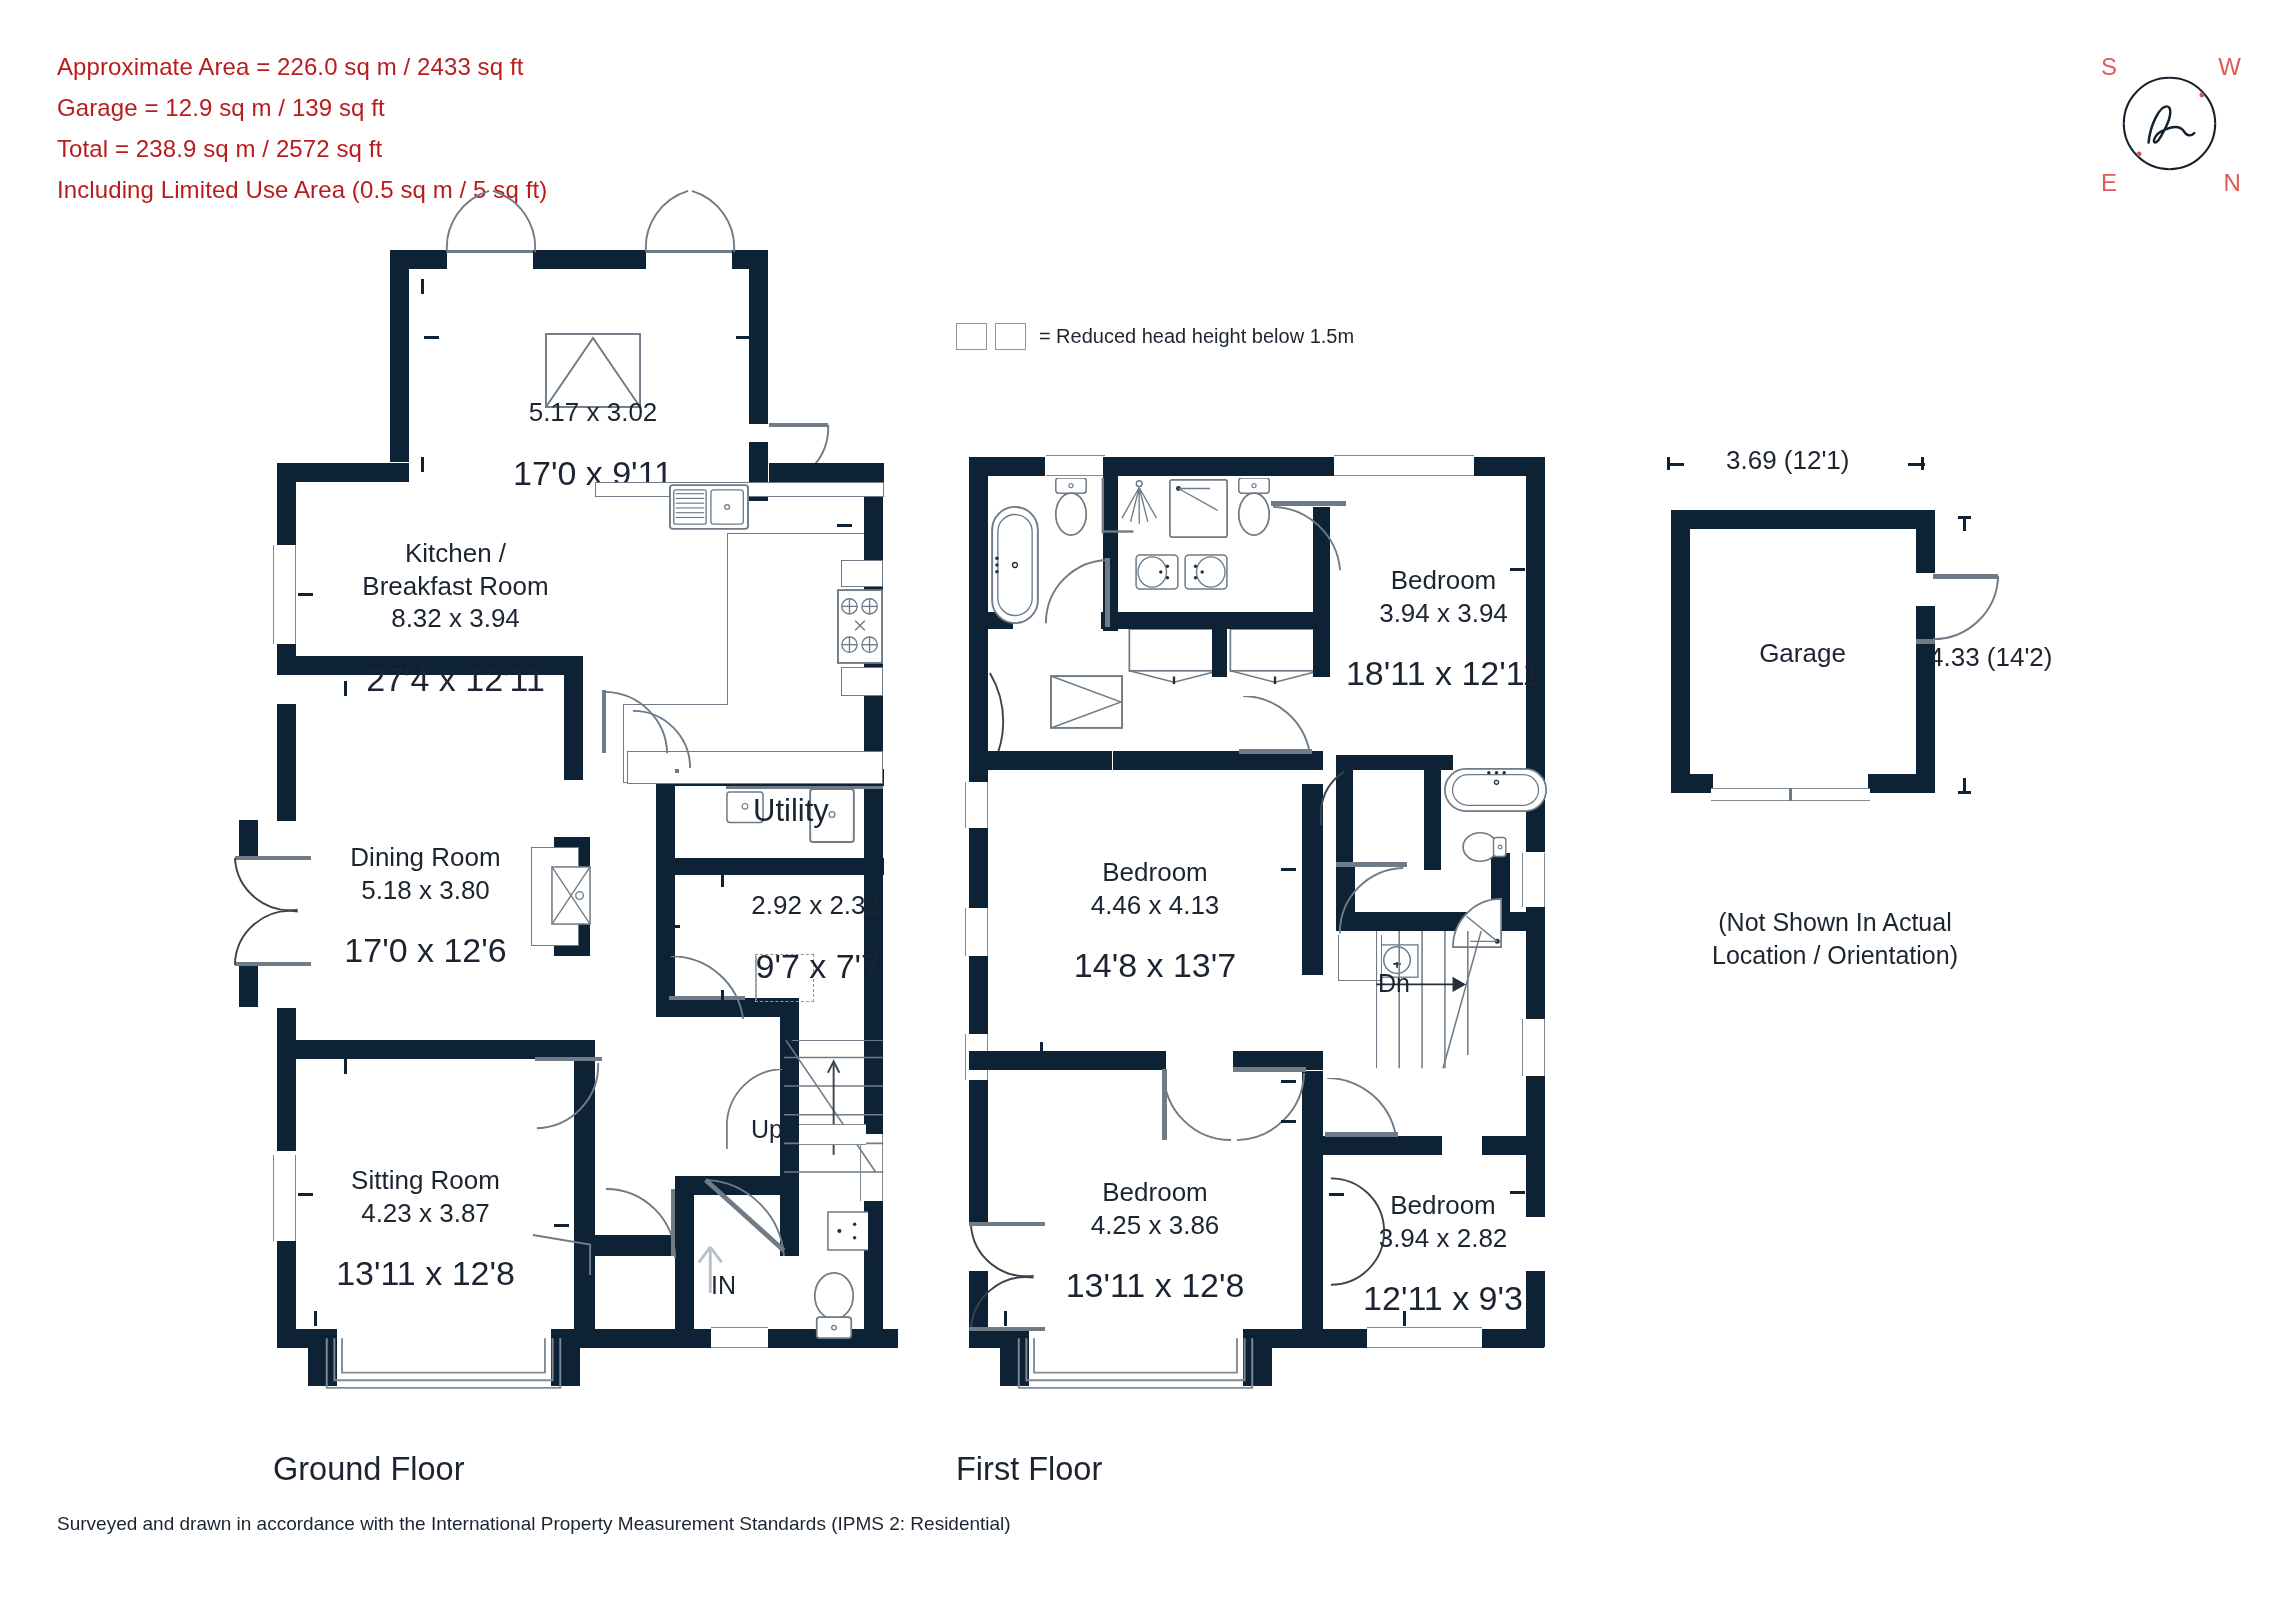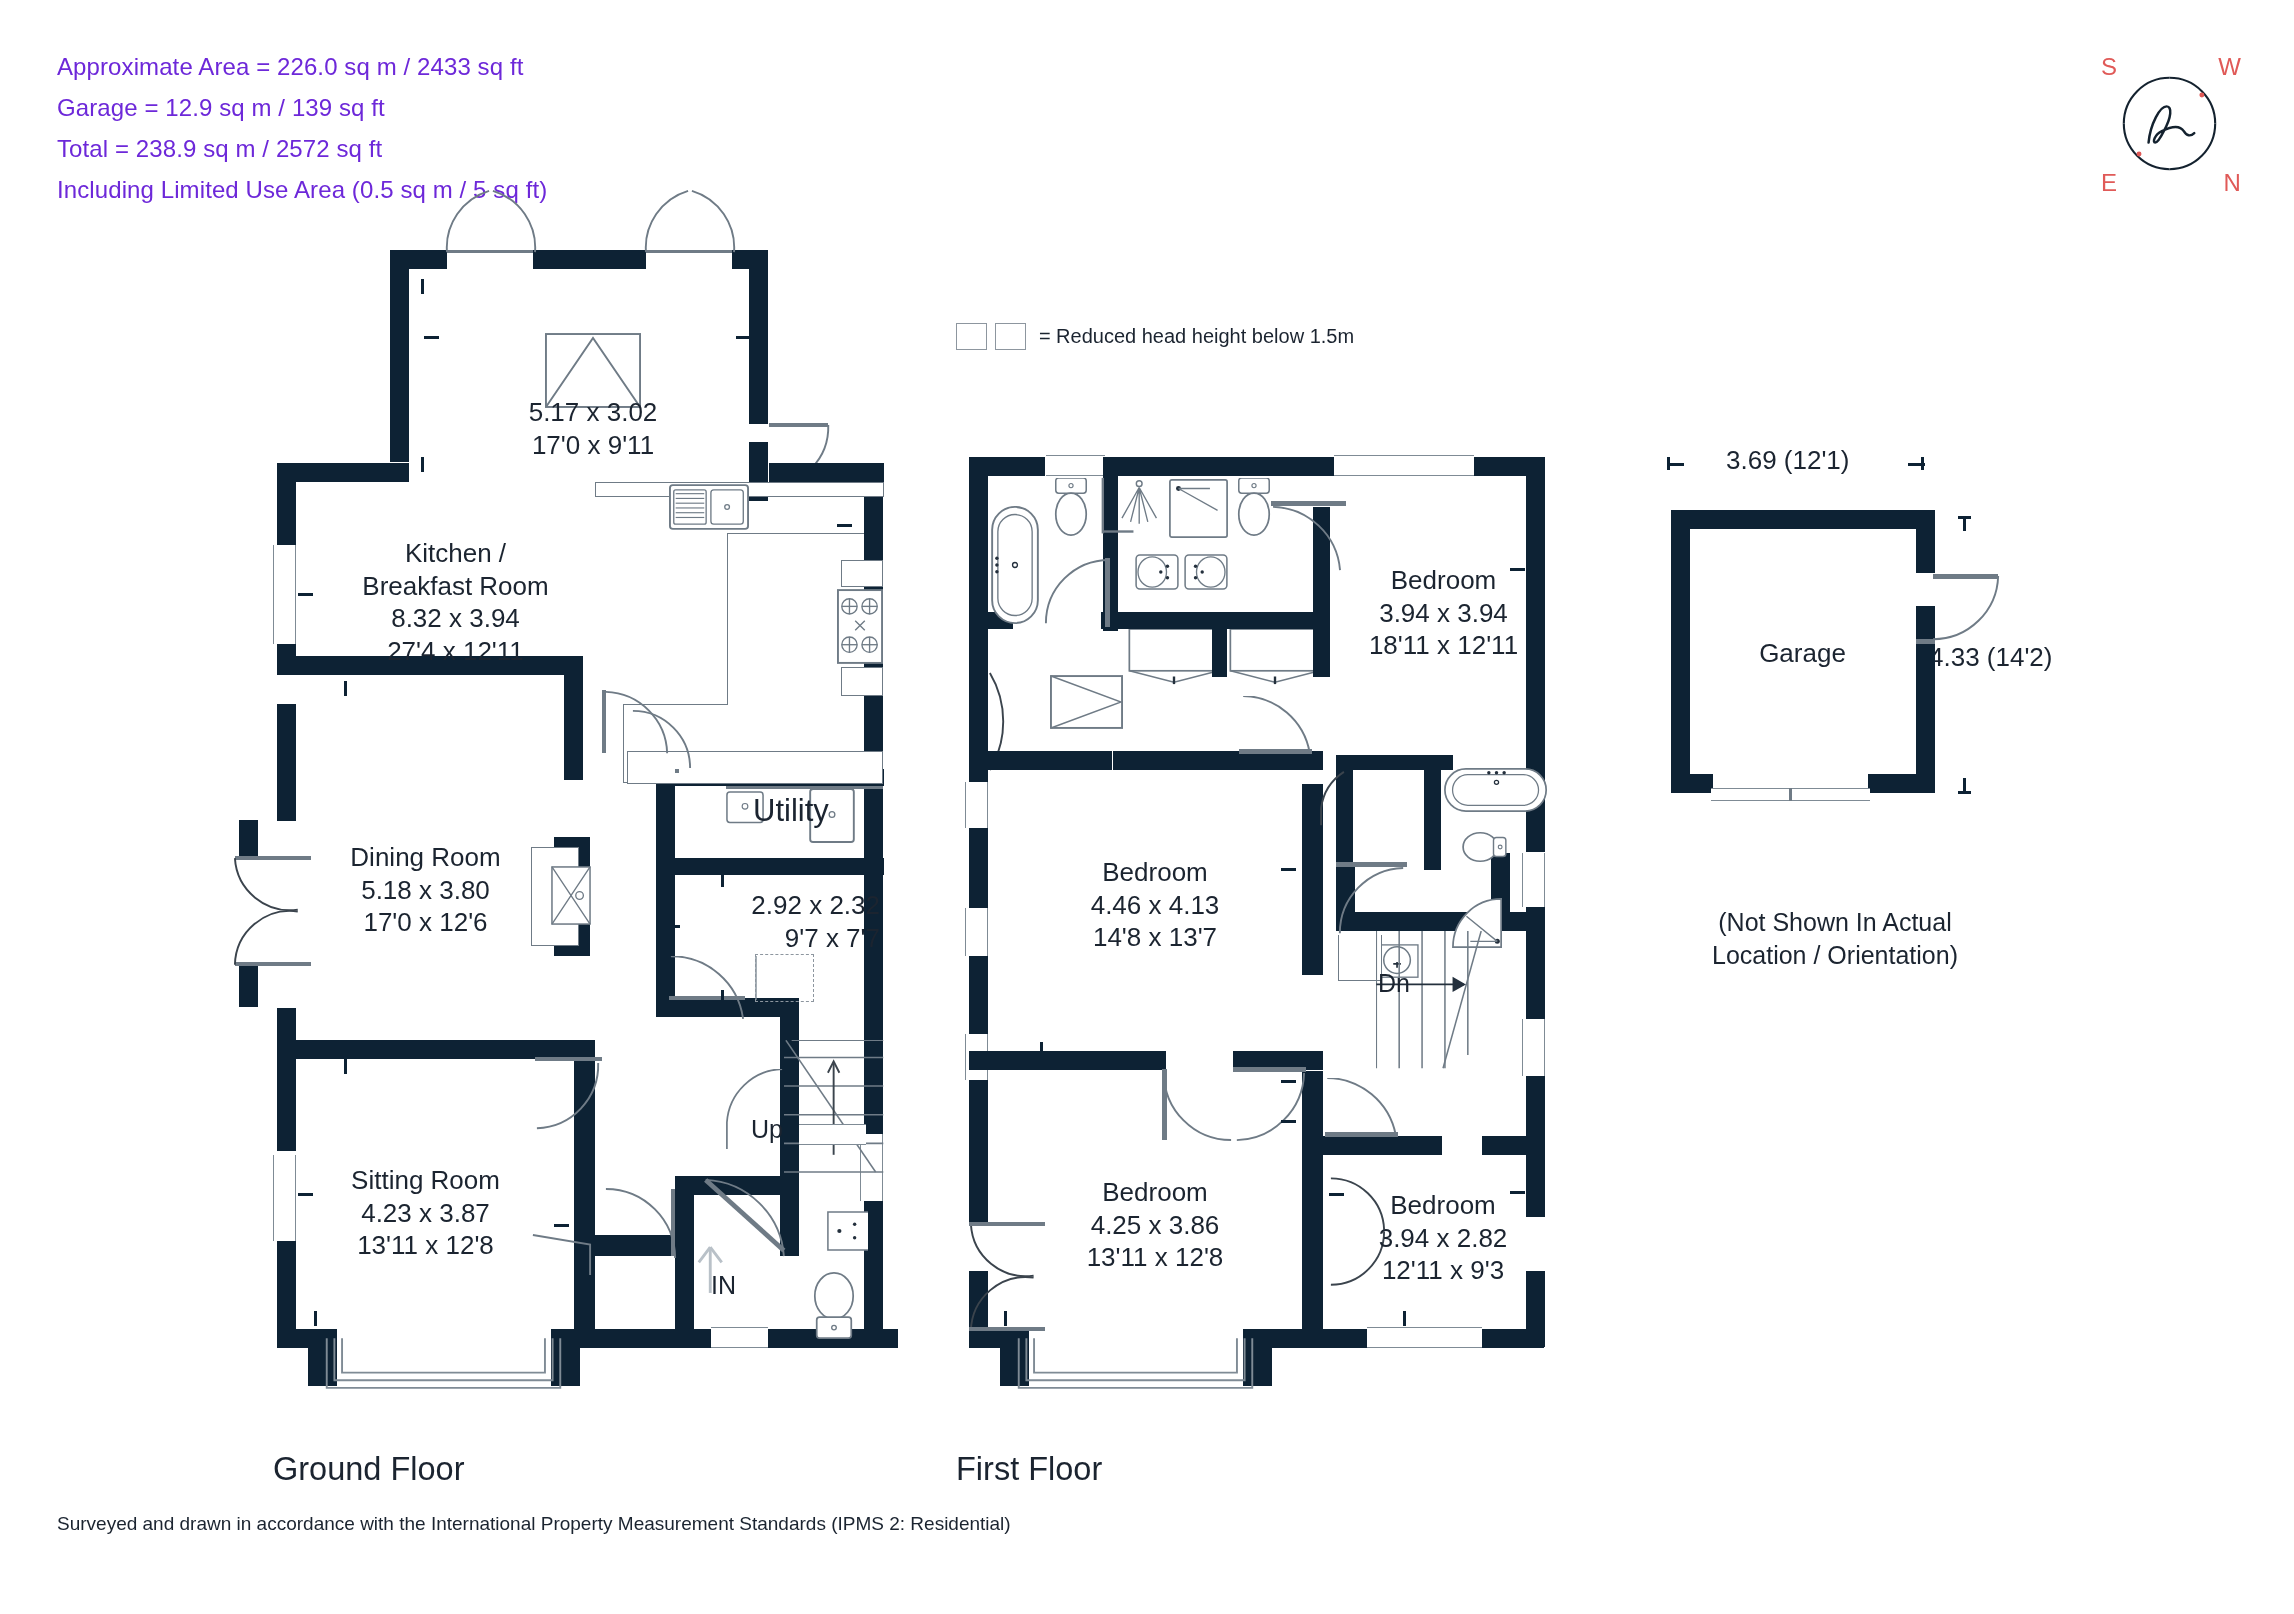--- a/index.html
+++ b/index.html
@@ -9,21 +9,21 @@
     color:#18202b;
     width:2294px;height:1614px;
     position:relative;
     overflow:hidden;
     -webkit-font-smoothing:antialiased;
   }
   .stage{position:absolute;left:0;top:0;width:2294px;height:1614px;}
 
   
   #header-areas{position:absolute;left:57px;top:46px;width:860px;}
-  #header-areas div{font-size:24px;line-height:41px;letter-spacing:0.1px;color:#6d28d9;white-space:nowrap;}
+  #header-areas div{font-size:24px;line-height:41px;letter-spacing:0.1px;color:#b91c1c;white-space:nowrap;}
 
   
   #compass{position:absolute;left:2103px;top:57px;width:134px;height:134px;}
   #compass .ring{position:absolute;left:17px;top:17px;width:99px;height:99px;}
   #compass .lbl{position:absolute;font-size:24px;color:#e05a58;font-family:"Liberation Sans",sans-serif;}
   #compass .l-s{left:-1.9px;top:-3.8px;}
   #compass .l-w{right:-3.8px;top:-3.8px;}
   #compass .l-e{left:-1.9px;bottom:-5.7px;}
   #compass .l-n{right:-3.8px;bottom:-5.7px;}
 
@@ -31,21 +31,21 @@
   #legend{position:absolute;left:956px;top:323px;display:flex;align-items:center;gap:7.6px;}
   #legend .sw{width:29px;height:25px;border:1.9px solid #8d969f;background:#fff;}
   #legend .txt{font-size:20px;color:#1b2430;margin-left:5.7px;white-space:nowrap;}
 
   
   .wall{position:absolute;background:#0d2234;}
   .thin{position:absolute;background:#7f8b95;}
   .room-lbl{position:absolute;text-align:center;color:#1b2430;white-space:nowrap;}
   .room-lbl .nm{font-size:26px;line-height:32.5px;}
   .room-lbl .d1{font-size:26px;line-height:32.5px;}
-  .room-lbl .d2{font-size:26px;line-height:32.5px;}
+  .room-lbl .d2{font-size:34px;line-height:32.5px;margin-top:28px;}
   .small-lbl{position:absolute;font-size:25px;color:#1b2430;white-space:nowrap;}
   .floor-title{position:absolute;font-size:32.5px;color:#1b2430;white-space:nowrap;}
   .dim-lbl{position:absolute;font-size:26px;color:#1b2430;white-space:nowrap;}
 
   .fx{position:absolute;border:1.9px solid #6f7b86;background:#fff;box-sizing:border-box;}
   .line{position:absolute;background:#6f7b86;}
   .win{position:absolute;background:#fff;border-top:1.9px solid #7f8b95;border-bottom:1.9px solid #7f8b95;box-sizing:border-box;}
   .win-v{position:absolute;background:#fff;border-left:1.9px solid #7f8b95;border-right:1.9px solid #7f8b95;box-sizing:border-box;}
   .tick{position:absolute;background:#0d2234;}
 

